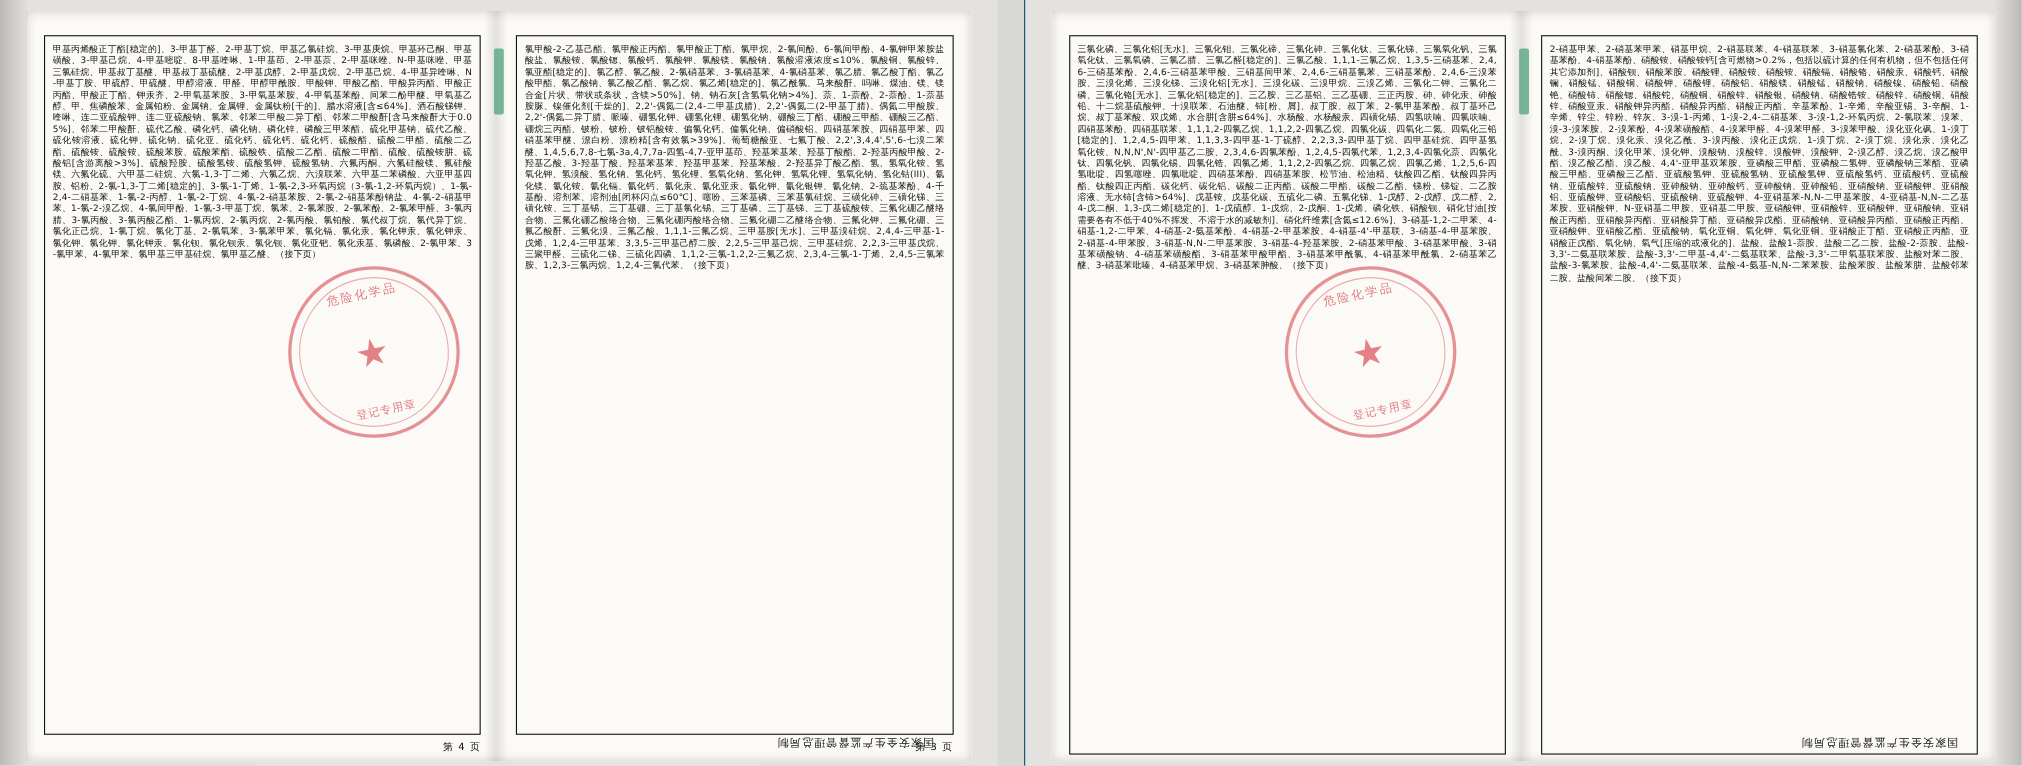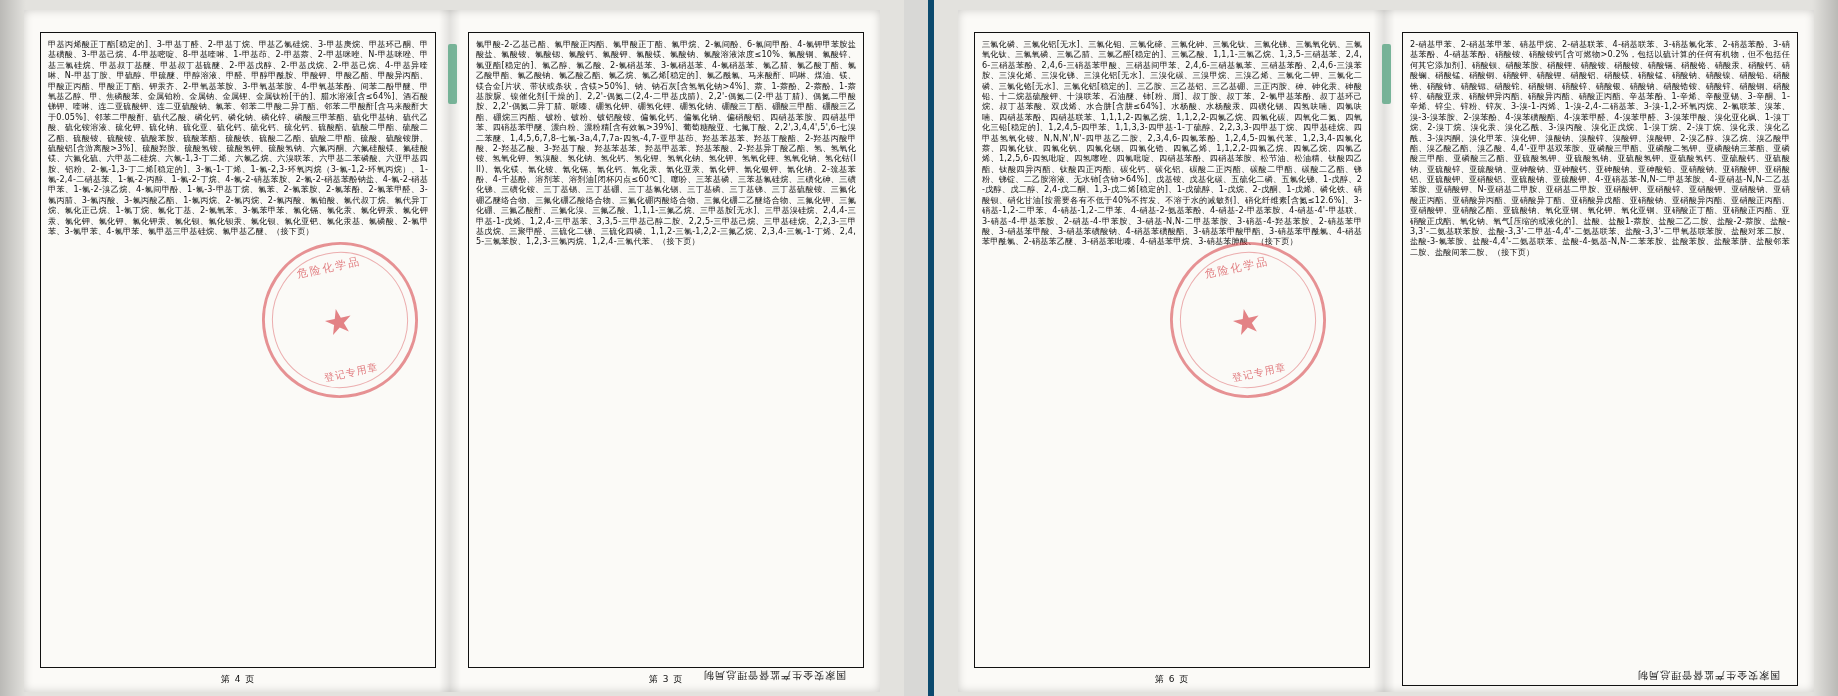--- a/index.html
+++ b/index.html
@@ -60,21 +60,21 @@
     font-size:8.1px;
     line-height:1.285;
     color:#111;
     text-align:justify;
     text-justify:inter-character;
     word-break:break-all;
     letter-spacing:0.2px;
   }
   .page-num{
     margin-top:5px;
-    text-align:center;
+    text-align:right;
     font-size:9px;
     color:#111;
     letter-spacing:1px;
   }
   .footer-note{
     position:absolute;
     right:34px;bottom:10px;
     font-size:10px;
     color:#111;
     letter-spacing:1px;
@@ -108,21 +108,21 @@
   .stamp-left{left:238px;top:232px;}
   .stamp-right{left:212px;top:232px;}
   .edge-shadow-l{
     position:absolute;left:0;top:0;bottom:0;width:26px;
     background:linear-gradient(90deg,rgba(0,0,0,0.18),rgba(0,0,0,0));
   }
   .edge-shadow-r{
     position:absolute;right:0;top:0;bottom:0;width:26px;
     background:linear-gradient(270deg,rgba(0,0,0,0.18),rgba(0,0,0,0));
   }
-  .scan + .scan{border-left:6px solid #0c4a6e;}
+  .scan + .scan{border-left:1px solid #0c4a6e;}
 </style>
 </head>
 <body>
 
 <div class="scan-pair">
 
   <div class="scan">
     <div class="edge-shadow-l"></div>
     <div class="sheet">
       <div class="gutter-clip"></div>
@@ -158,21 +158,20 @@
   <div class="scan">
     <div class="edge-shadow-r"></div>
     <div class="sheet">
       <div class="gutter-clip"></div>
       <div class="pages">
 
         <div class="page">
           <div class="frame">
             <div class="body-text">三氯化磷、三氯化铝[无水]、三氯化钼、三氯化碲、三氯化砷、三氯化钛、三氯化锑、三氯氧化钒、三氯氧化钛、三氯氧磷、三氯乙腈、三氯乙醛[稳定的]、三氯乙酸、1,1,1-三氯乙烷、1,3,5-三硝基苯、2,4,6-三硝基苯酚、2,4,6-三硝基苯甲酸、三硝基间甲苯、2,4,6-三硝基氯苯、三硝基苯酚、2,4,6-三溴苯胺、三溴化烯、三溴化锑、三溴化铝[无水]、三溴化碳、三溴甲烷、三溴乙烯、三氯化二钾、三氯化二磷、三氯化铬[无水]、三氯化铝[稳定的]、三乙胺、三乙基铝、三乙基硼、三正丙胺、砷、砷化汞、砷酸铅、十二烷基硫酸钾、十溴联苯、石油醚、铈[粉、屑]、叔丁胺、叔丁苯、2-氯甲基苯酚、叔丁基环己烷、叔丁基苯酸、双戊烯、水合肼[含肼≤64%]、水杨酸、水杨酸汞、四磺化锡、四氢呋喃、四氯呋喃、四硝基苯酚、四硝基联苯、1,1,1,2-四氯乙烷、1,1,2,2-四氯乙烷、四氯化碳、四氧化二氮、四氧化三铅[稳定的]、1,2,4,5-四甲苯、1,1,3,3-四甲基-1-丁硫醇、2,2,3,3-四甲基丁烷、四甲基硅烷、四甲基氢氧化铵、N,N,N',N'-四甲基乙二胺、2,3,4,6-四氯苯酚、1,2,4,5-四氯代苯、1,2,3,4-四氯化萘、四氯化钛、四氯化钒、四氯化锡、四氯化锆、四氯乙烯、1,1,2,2-四氯乙烷、四氯乙烷、四氯乙烯、1,2,5,6-四氢吡啶、四氢噻唑、四氯吡啶、四硝基苯酚、四硝基苯胺、松节油、松油精、钛酸四乙酯、钛酸四异丙酯、钛酸四正丙酯、碳化钙、碳化铝、碳酸二正丙酯、碳酸二甲酯、碳酸二乙酯、锑粉、锑锭、二乙胺溶液、无水铈[含铈&gt;64%]、戊基铵、戊基化碳、五硫化二磷、五氯化锑、1-戊醇、2-戊醇、戊二醇、2,4-戊二酮、1,3-戊二烯[稳定的]、1-戊硫醇、1-戊烷、2-戊酮、1-戊烯、磷化铁、硝酸钡、硝化甘油[按需要各有不低于40%不挥发、不溶于水的减敏剂]、硝化纤维素[含氮≤12.6%]、3-硝基-1,2-二甲苯、4-硝基-1,2-二甲苯、4-硝基-2-氨基苯酚、4-硝基-2-甲基苯胺、4-硝基-4'-甲基联、3-硝基-4-甲基苯胺、2-硝基-4-甲苯胺、3-硝基-N,N-二甲基苯胺、3-硝基-4-羟基苯胺、2-硝基苯甲酸、3-硝基苯甲酸、3-硝基苯磺酸钠、4-硝基苯磺酸酯、3-硝基苯甲酸甲酯、3-硝基苯甲酰氯、4-硝基苯甲酰氯、2-硝基苯乙醚、3-硝基苯吡嗪、4-硝基苯甲烷、3-硝基苯胂酸、（接下页）</div>
           </div>
-          <div class="page-num">第 6 页</div>
         </div>
 
         <div class="page">
           <div class="frame">
             <div class="body-text">2-硝基甲苯、2-硝基苯甲苯、硝基甲烷、2-硝基联苯、4-硝基联苯、3-硝基氯化苯、2-硝基苯酚、3-硝基苯酚、4-硝基苯酚、硝酸铵、硝酸铵钙[含可燃物&gt;0.2%，包括以硫计算的任何有机物，但不包括任何其它添加剂]、硝酸钡、硝酸苯胺、硝酸锂、硝酸铵、硝酸铵、硝酸镉、硝酸铬、硝酸汞、硝酸钙、硝酸镧、硝酸锰、硝酸铜、硝酸钾、硝酸锂、硝酸铝、硝酸镁、硝酸锰、硝酸钠、硝酸镍、硝酸铅、硝酸铯、硝酸铈、硝酸锶、硝酸铊、硝酸铜、硝酸锌、硝酸银、硝酸钠、硝酸锆铵、硝酸锌、硝酸铜、硝酸锌、硝酸亚汞、硝酸钾异丙酯、硝酸异丙酯、硝酸正丙酯、辛基苯酚、1-辛烯、辛酸亚锡、3-辛酮、1-辛烯、锌尘、锌粉、锌灰、3-溴-1-丙烯、1-溴-2,4-二硝基苯、3-溴-1,2-环氧丙烷、2-氯联苯、溴苯、溴-3-溴苯胺、2-溴苯酚、4-溴苯磺酸酯、4-溴苯甲醛、4-溴苯甲醛、3-溴苯甲酸、溴化亚化砜、1-溴丁烷、2-溴丁烷、溴化汞、溴化乙酰、3-溴丙酸、溴化正戊烷、1-溴丁烷、2-溴丁烷、溴化汞、溴化乙酰、3-溴丙酮、溴化甲苯、溴化钾、溴酸钠、溴酸锌、溴酸钾、溴酸钾、2-溴乙醇、溴乙烷、溴乙酸甲酯、溴乙酸乙酯、溴乙酸、4,4'-亚甲基双苯胺、亚磷酸三甲酯、亚磷酸二氢钾、亚磷酸钠三苯酯、亚磷酸三甲酯、亚磷酸三乙酯、亚硫酸氢钾、亚硫酸氢钠、亚硫酸氢钾、亚硫酸氢钙、亚硫酸钙、亚硫酸钠、亚硫酸锌、亚硫酸钠、亚砷酸钠、亚砷酸钙、亚砷酸钠、亚砷酸铅、亚硝酸钠、亚硝酸钾、亚硝酸铝、亚硫酸钾、亚硝酸铝、亚硫酸钠、亚硫酸钾、4-亚硝基苯-N,N-二甲基苯胺、4-亚硝基-N,N-二乙基苯胺、亚硝酸钾、N-亚硝基二甲胺、亚硝基二甲胺、亚硝酸钾、亚硝酸锌、亚硝酸钾、亚硝酸钠、亚硝酸正丙酯、亚硝酸异丙酯、亚硝酸异丁酯、亚硝酸异戊酯、亚硝酸钠、亚硝酸异丙酯、亚硝酸正丙酯、亚硝酸钾、亚硝酸乙酯、亚硫酸钠、氧化亚铜、氧化钾、氧化亚铜、亚硝酸正丁酯、亚硝酸正丙酯、亚硝酸正戊酯、氧化钠、氧气[压缩的或液化的]、盐酸、盐酸1-萘胺、盐酸二乙二胺、盐酸-2-萘胺、盐酸-3,3'-二氨基联苯胺、盐酸-3,3'-二甲基-4,4'-二氨基联苯、盐酸-3,3'-二甲氧基联苯胺、盐酸对苯二胺、盐酸-3-氯苯胺、盐酸-4,4'-二氨基联苯、盐酸-4-氨基-N,N-二苯苯胺、盐酸苯胺、盐酸苯肼、盐酸邻苯二胺、盐酸间苯二胺、（接下页）</div>
           </div>
         </div>
 
       </div>
 

